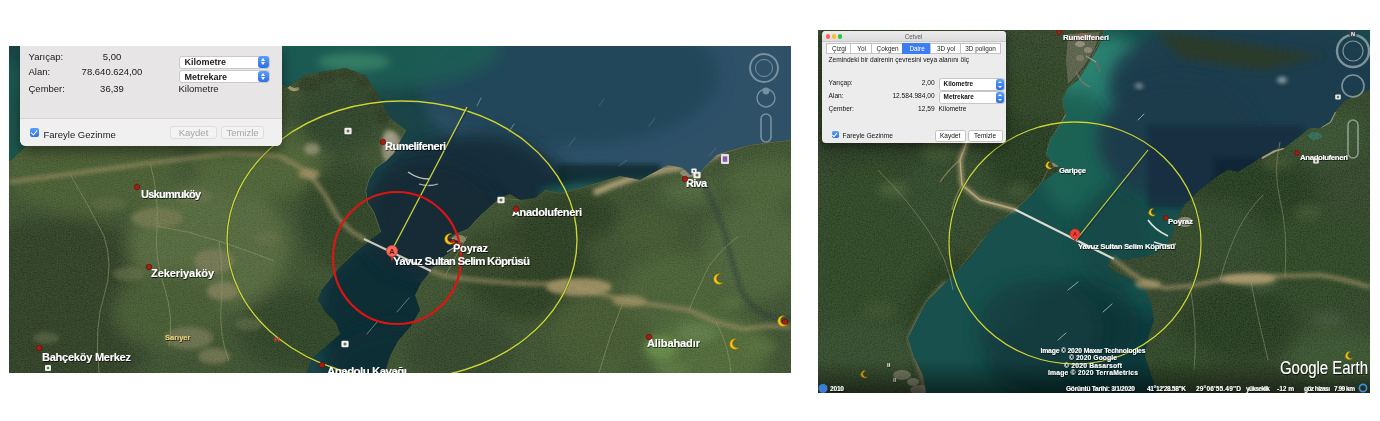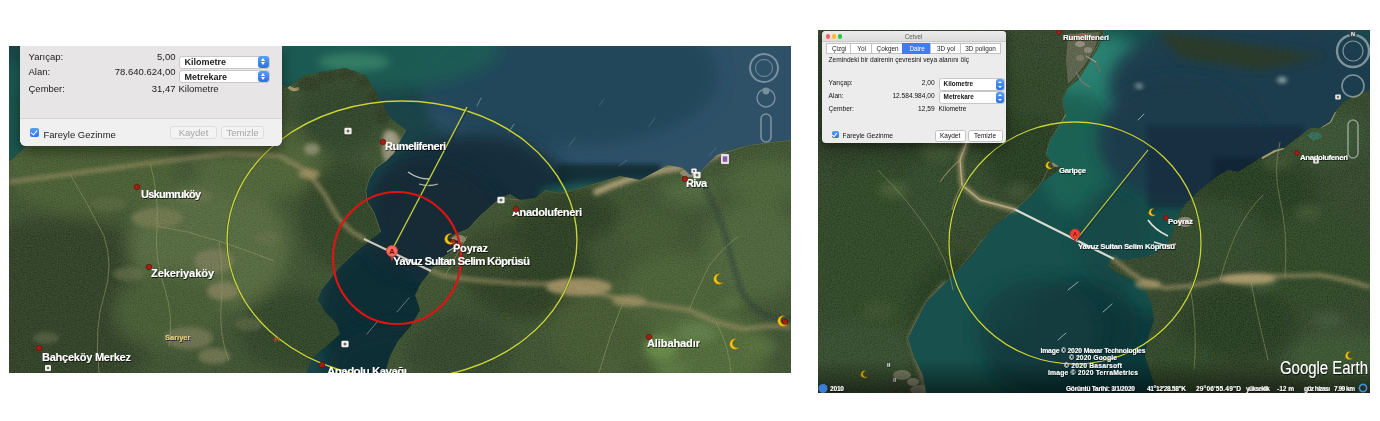--- a/index.html
+++ b/index.html
@@ -6,21 +6,21 @@
     font-family:"Liberation Sans", sans-serif;}
   #imgL{position:absolute;left:9px;top:46px;width:782px;height:327px;overflow:hidden;}
   #imgR{position:absolute;left:818px;top:30px;width:552px;height:363px;overflow:hidden;}
   svg{display:block;position:absolute;left:0;top:0}
   #dlgL{position:absolute;left:10.5px;top:0;width:262px;height:100px;background:#e7e5e5;
     border-radius:0 0 6px 6px;box-shadow:0 5px 14px rgba(0,0,0,.45);font-size:9.5px;color:#1b1b1b;}
   #dlgL:after{content:"";position:absolute;left:0;right:0;top:72px;bottom:0;background:#f1f0f0;
     border-top:0.5px solid #d6d4d4;border-radius:0 0 6px 6px;}
   #dlgL>div{z-index:2}
   #dlgL .lab{position:absolute;left:9px;}
-  #dlgL .val{position:absolute;width:147px;text-align:right;left:9px;}
+  #dlgL .val{position:absolute;width:147px;text-align:center;left:19px;}
   .ddL{position:absolute;left:159px;width:89px;height:11px;background:#fff;border:0.5px solid #c9c9c9;
     border-radius:3px;}
   .ddL span{position:absolute;left:5px;top:0.5px;font-weight:700;font-size:9px;}
   .spin{position:absolute;right:-0.5px;top:-0.5px;width:11px;height:11.5px;border-radius:3px;
     background:linear-gradient(#59a0f8,#2d6fe4);}
   .spin:before{content:"";position:absolute;left:2.8px;top:2.2px;border-left:2.6px solid transparent;
     border-right:2.6px solid transparent;border-bottom:3px solid #fff;}
   .spin:after{content:"";position:absolute;left:2.8px;bottom:2.2px;border-left:2.6px solid transparent;
     border-right:2.6px solid transparent;border-top:3px solid #fff;}
   .cb{position:absolute;width:9px;height:9px;border-radius:2px;background:linear-gradient(#58a0f9,#2f72e9);}
@@ -305,21 +305,21 @@
         <span>Kilometre</span>
         <div class="spin"></div>
       </div>
     <div class="lab" style="top:19.5px">Alan:</div>
       <div class="val" style="top:19.5px">78.640.624,00</div>
     <div class="ddL" style="top:24px">
         <span>Metrekare</span>
         <div class="spin"></div>
       </div>
     <div class="lab" style="top:36.5px">Çember:</div>
-      <div class="val" style="top:36.5px">31,47</div>
+      <div class="val" style="top:36.5px">36,39</div>
     <div class="lab" style="left:159px;top:36.5px">Kilometre</div>
     <div class="cb" style="left:10px;top:82px"></div>
     <div class="lab" style="left:24px;top:82.5px">Fareyle Gezinme</div>
     <div class="btnL" style="left:150.5px;width:45px">Kaydet</div>
     <div class="btnL" style="left:201.5px;width:41px">Temizle</div>
   </div>
 </div>
 <div id="imgR">
 <svg width="552" height="363" viewBox="0 0 552 363">
 <defs>

